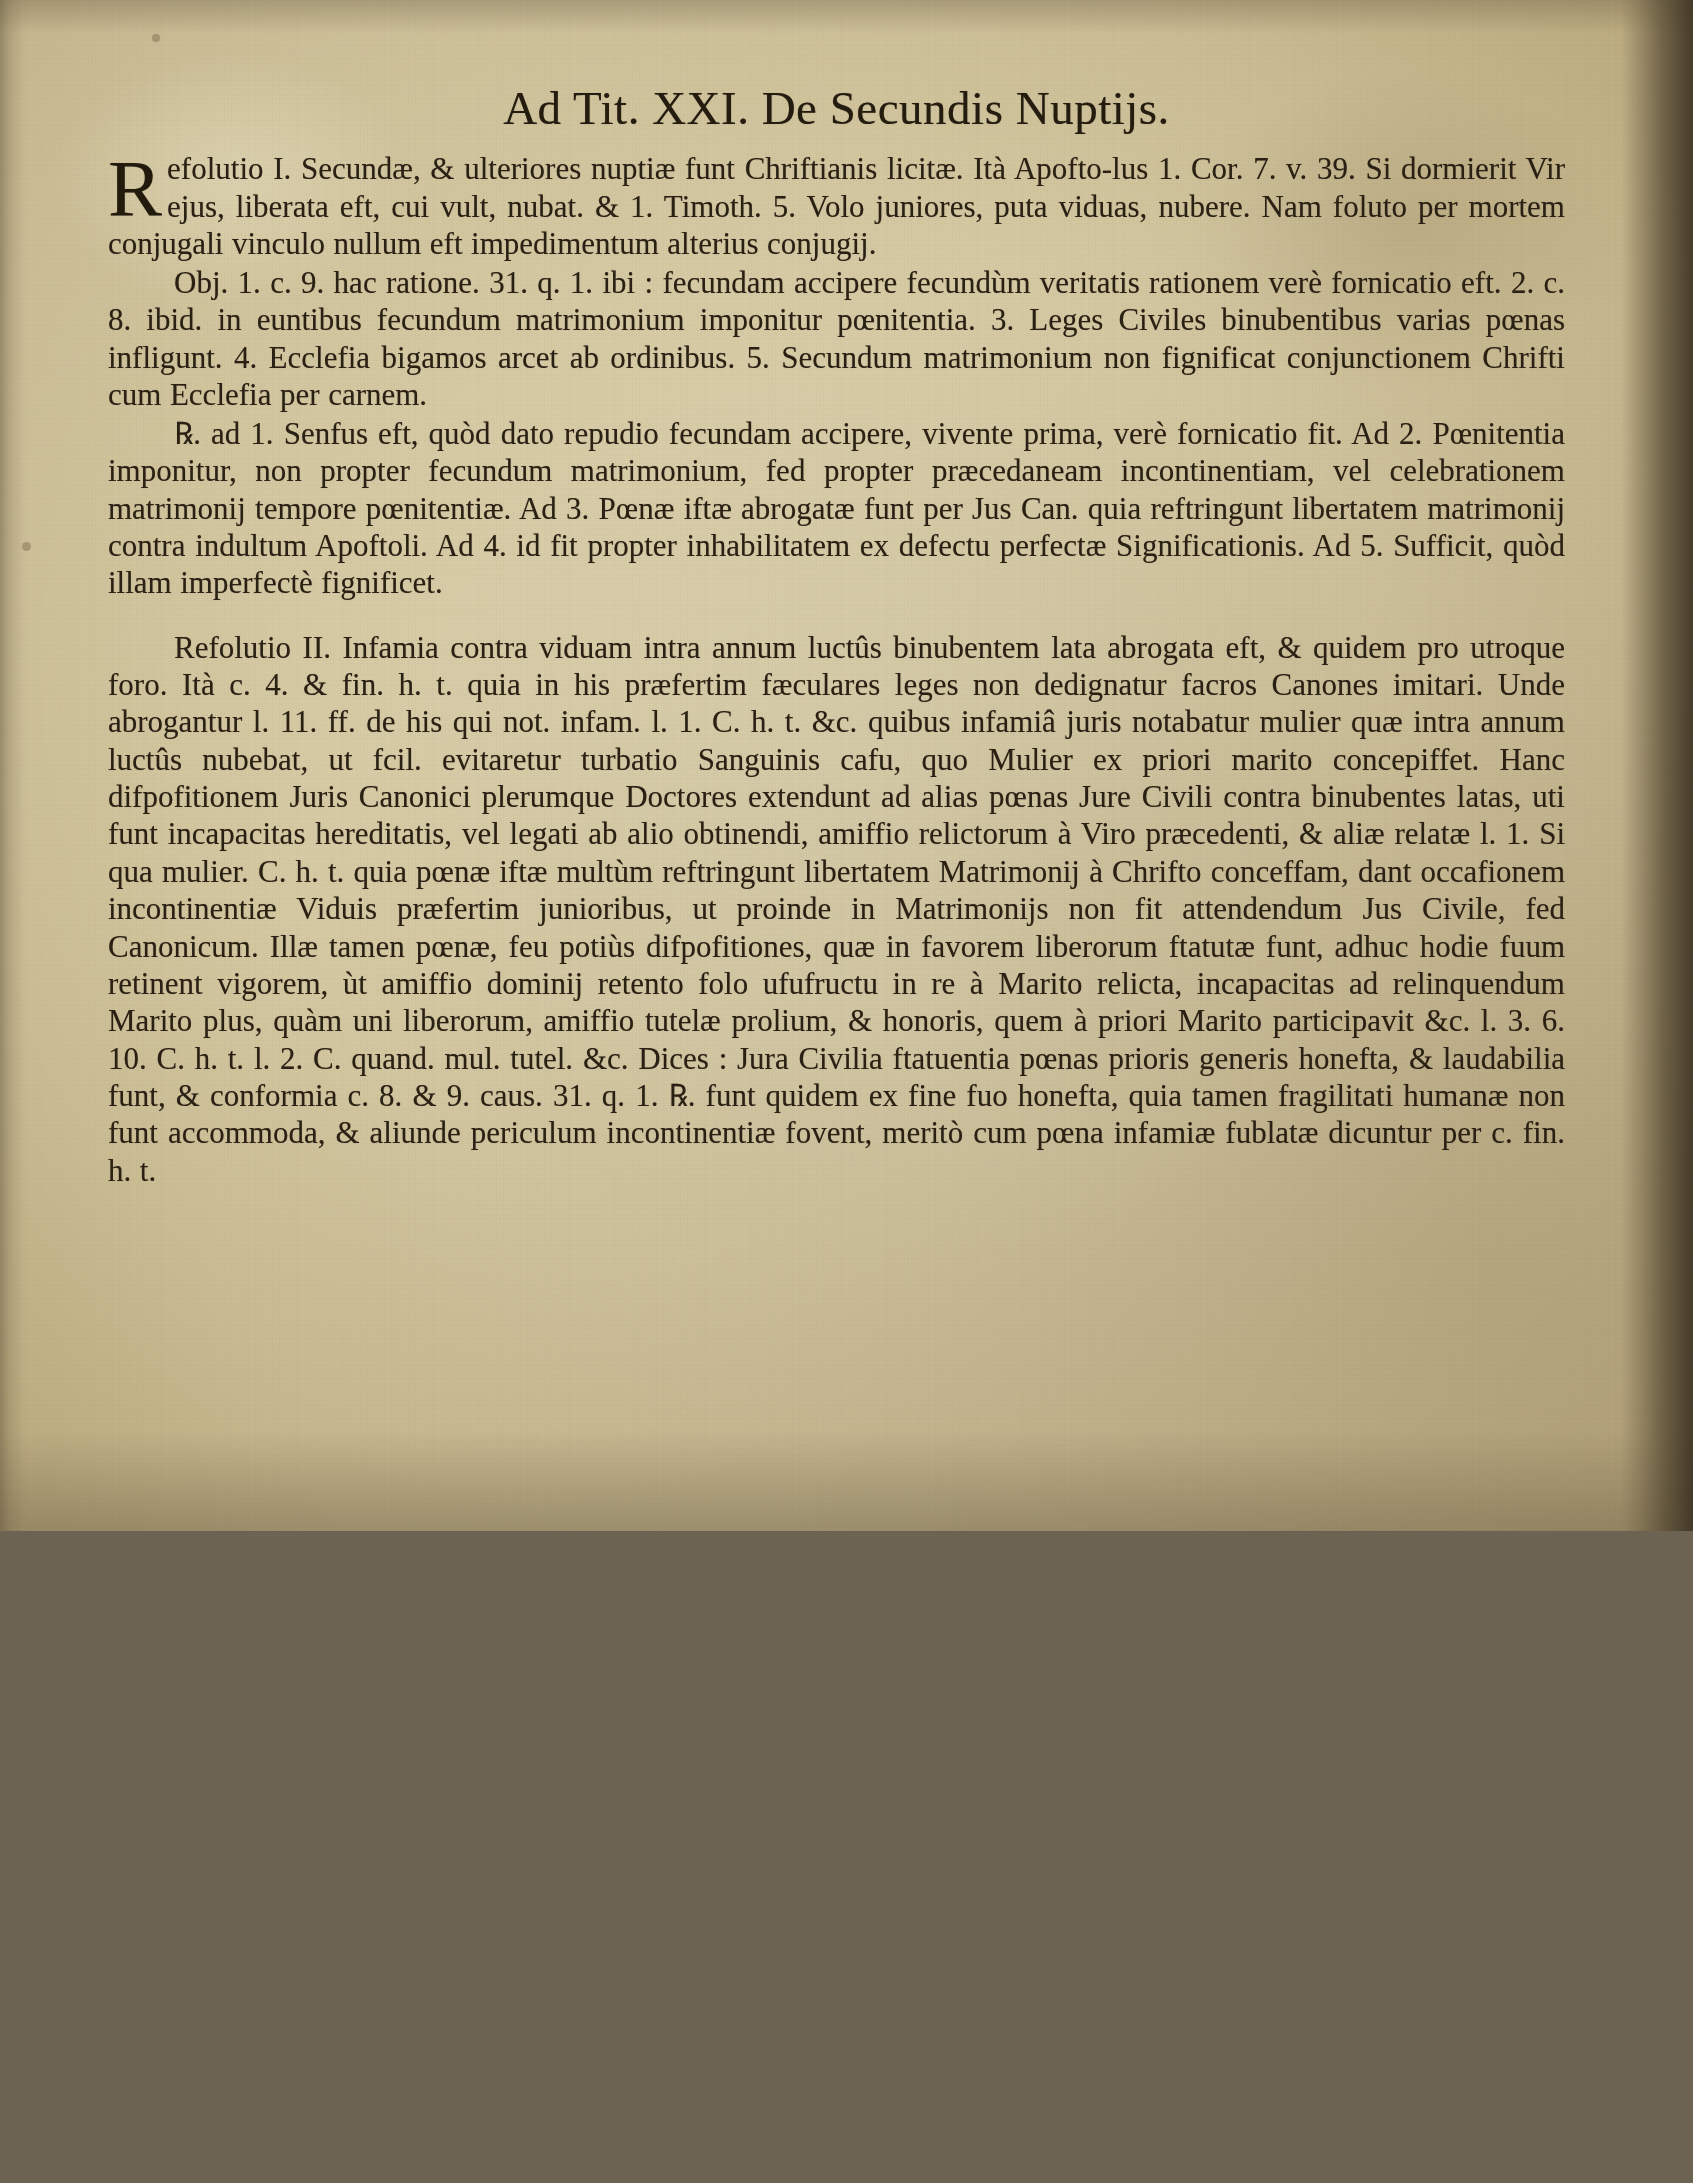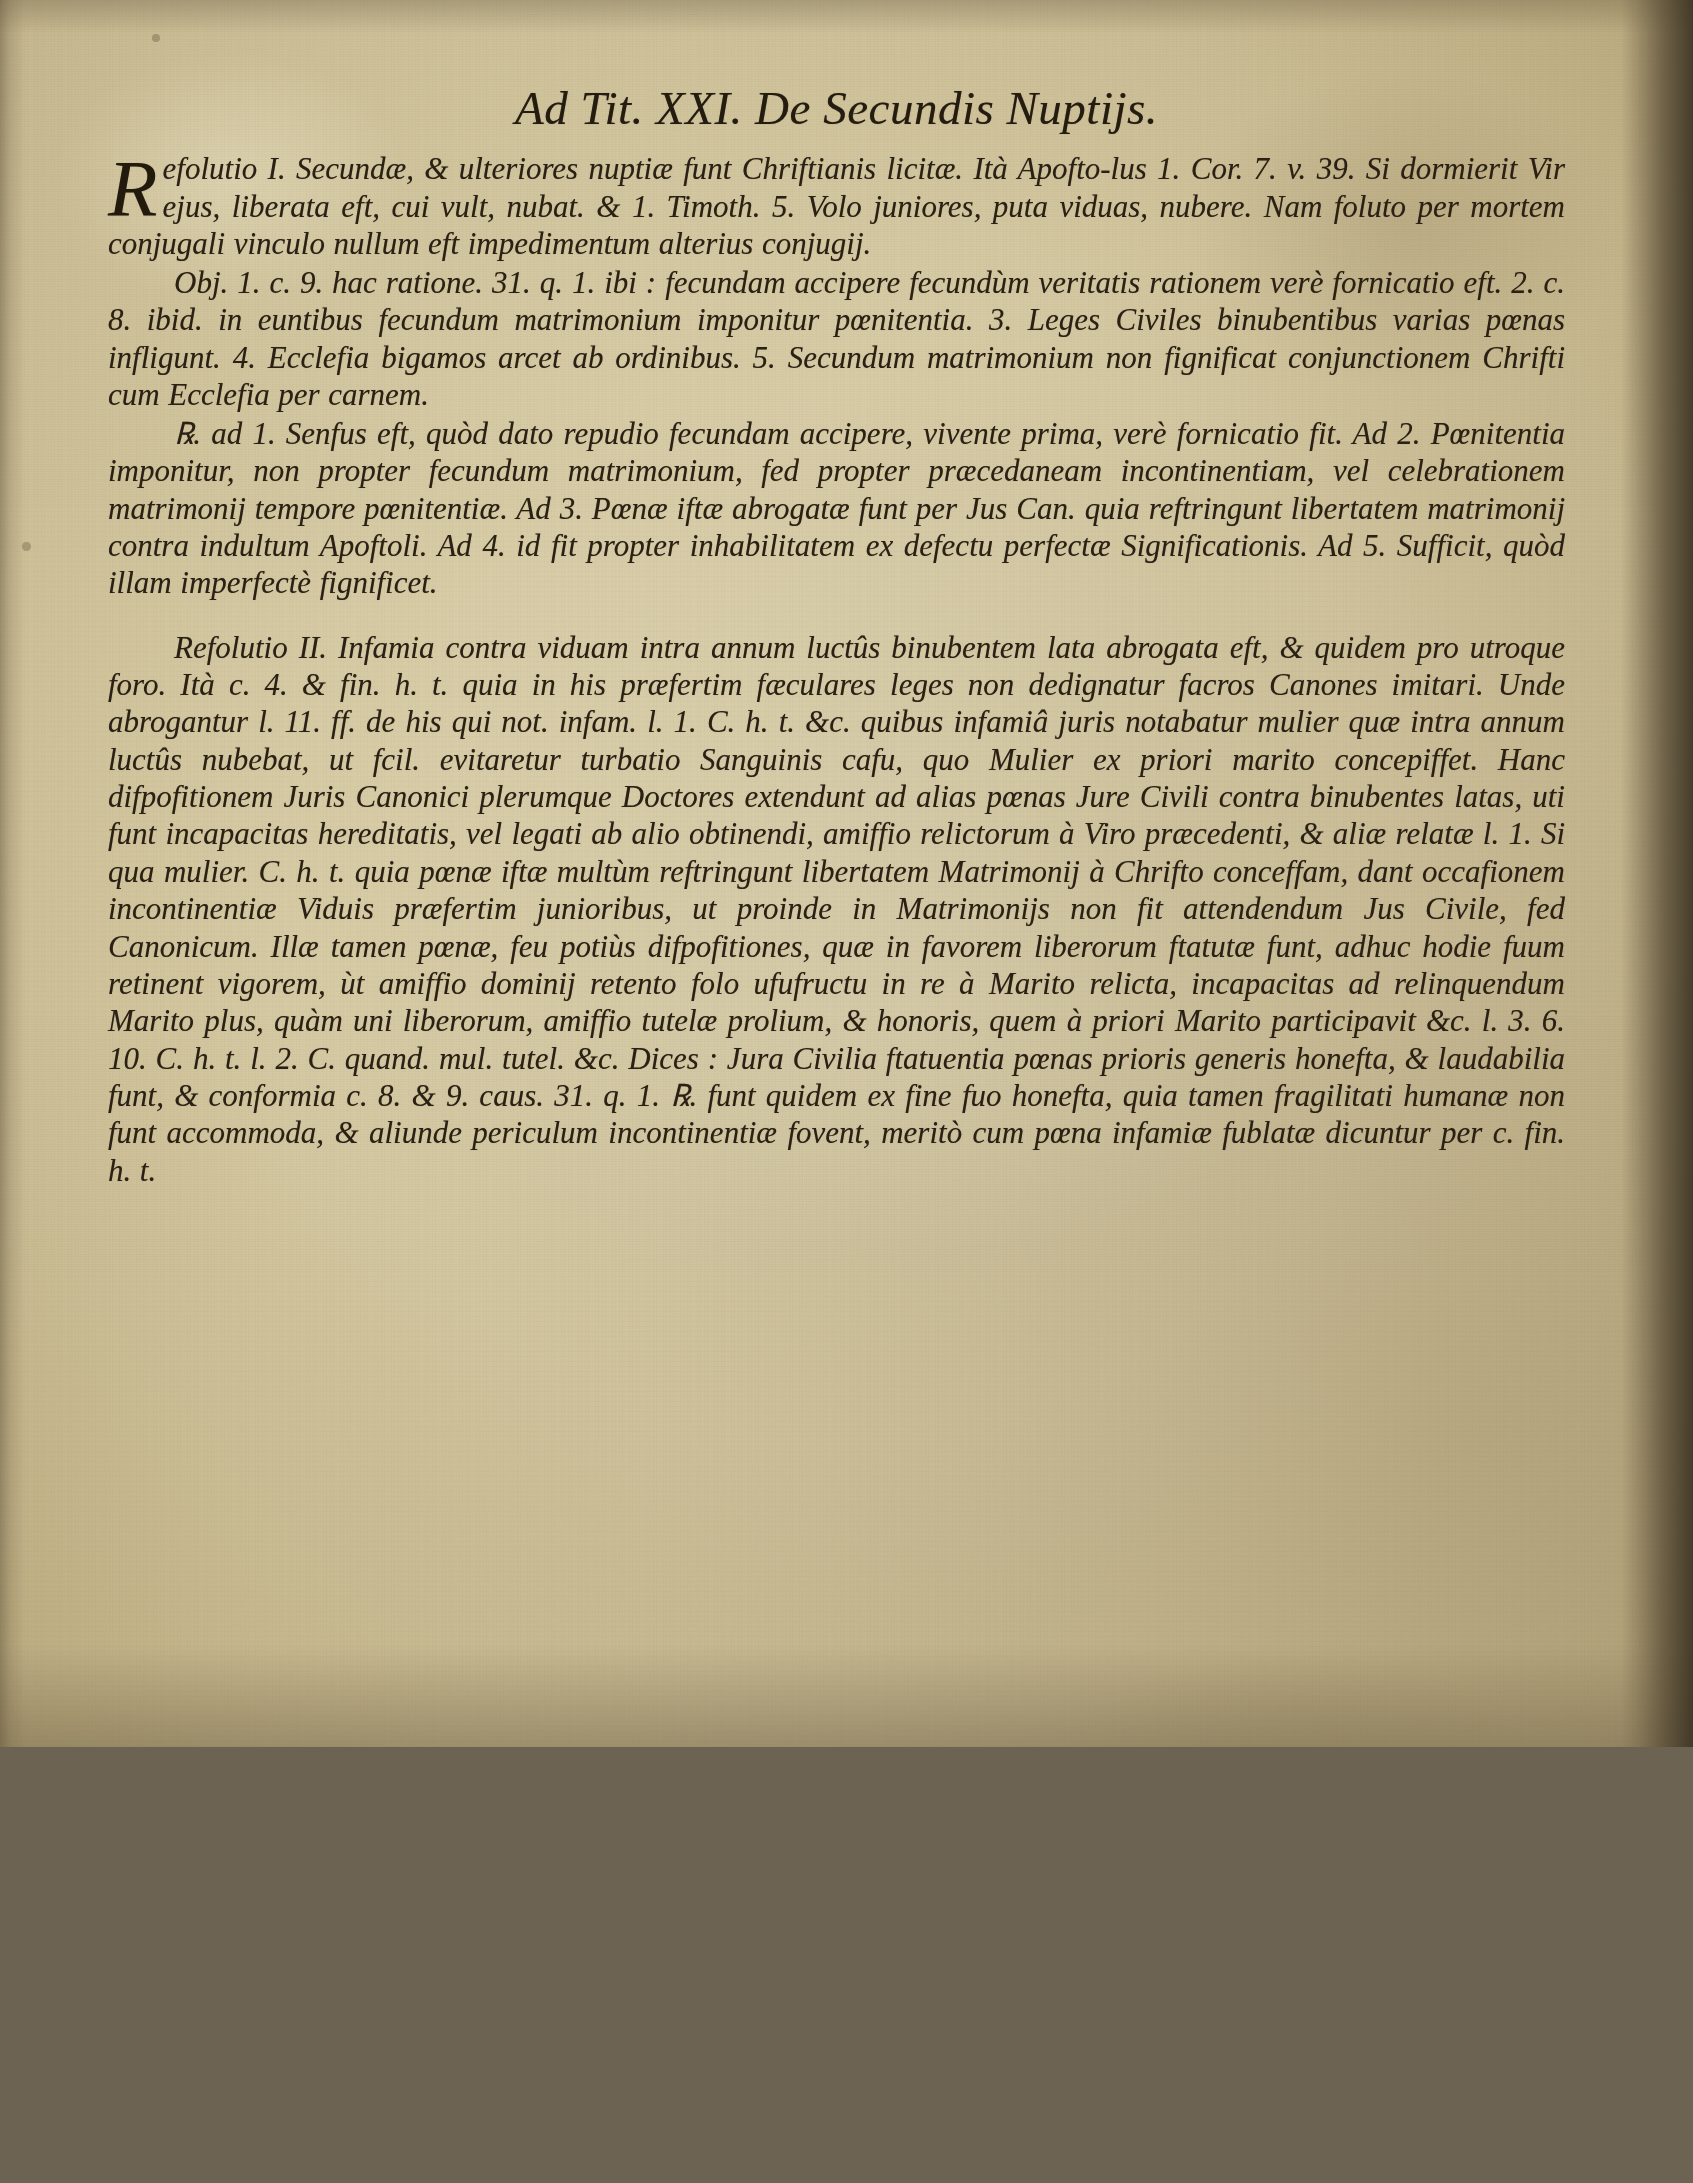--- a/index.html
+++ b/index.html
@@ -11,27 +11,26 @@
     width: 1694px;
     height: 2183px;
     overflow: hidden;
     font-family: "Liberation Serif", serif;
   }
 
   
   #scan {
     position: relative;
     width: 1694px;
-    height: 1747px;
+    height: 1531px;
     background:
       radial-gradient(ellipse at 18% 12%, rgba(214,203,166,0.55) 0%, rgba(214,203,166,0) 55%),
       radial-gradient(ellipse at 88% 82%, rgba(150,133,97,0.40) 0%, rgba(150,133,97,0) 60%),
       radial-gradient(ellipse at 50% 50%, #ded4b2 0%, #d6caa4 46%, #c9bb92 72%, #b9a87d 100%);
     overflow: hidden;
-    font-style: italic;
   }
 
   
   #gutter-right {
     position: absolute;
     top: 0; right: 0;
     width: 73px; height: 100%;
     background: linear-gradient(to right,
        rgba(120,105,75,0.00) 0%,
        rgba(110,96,68,0.35) 22%,

